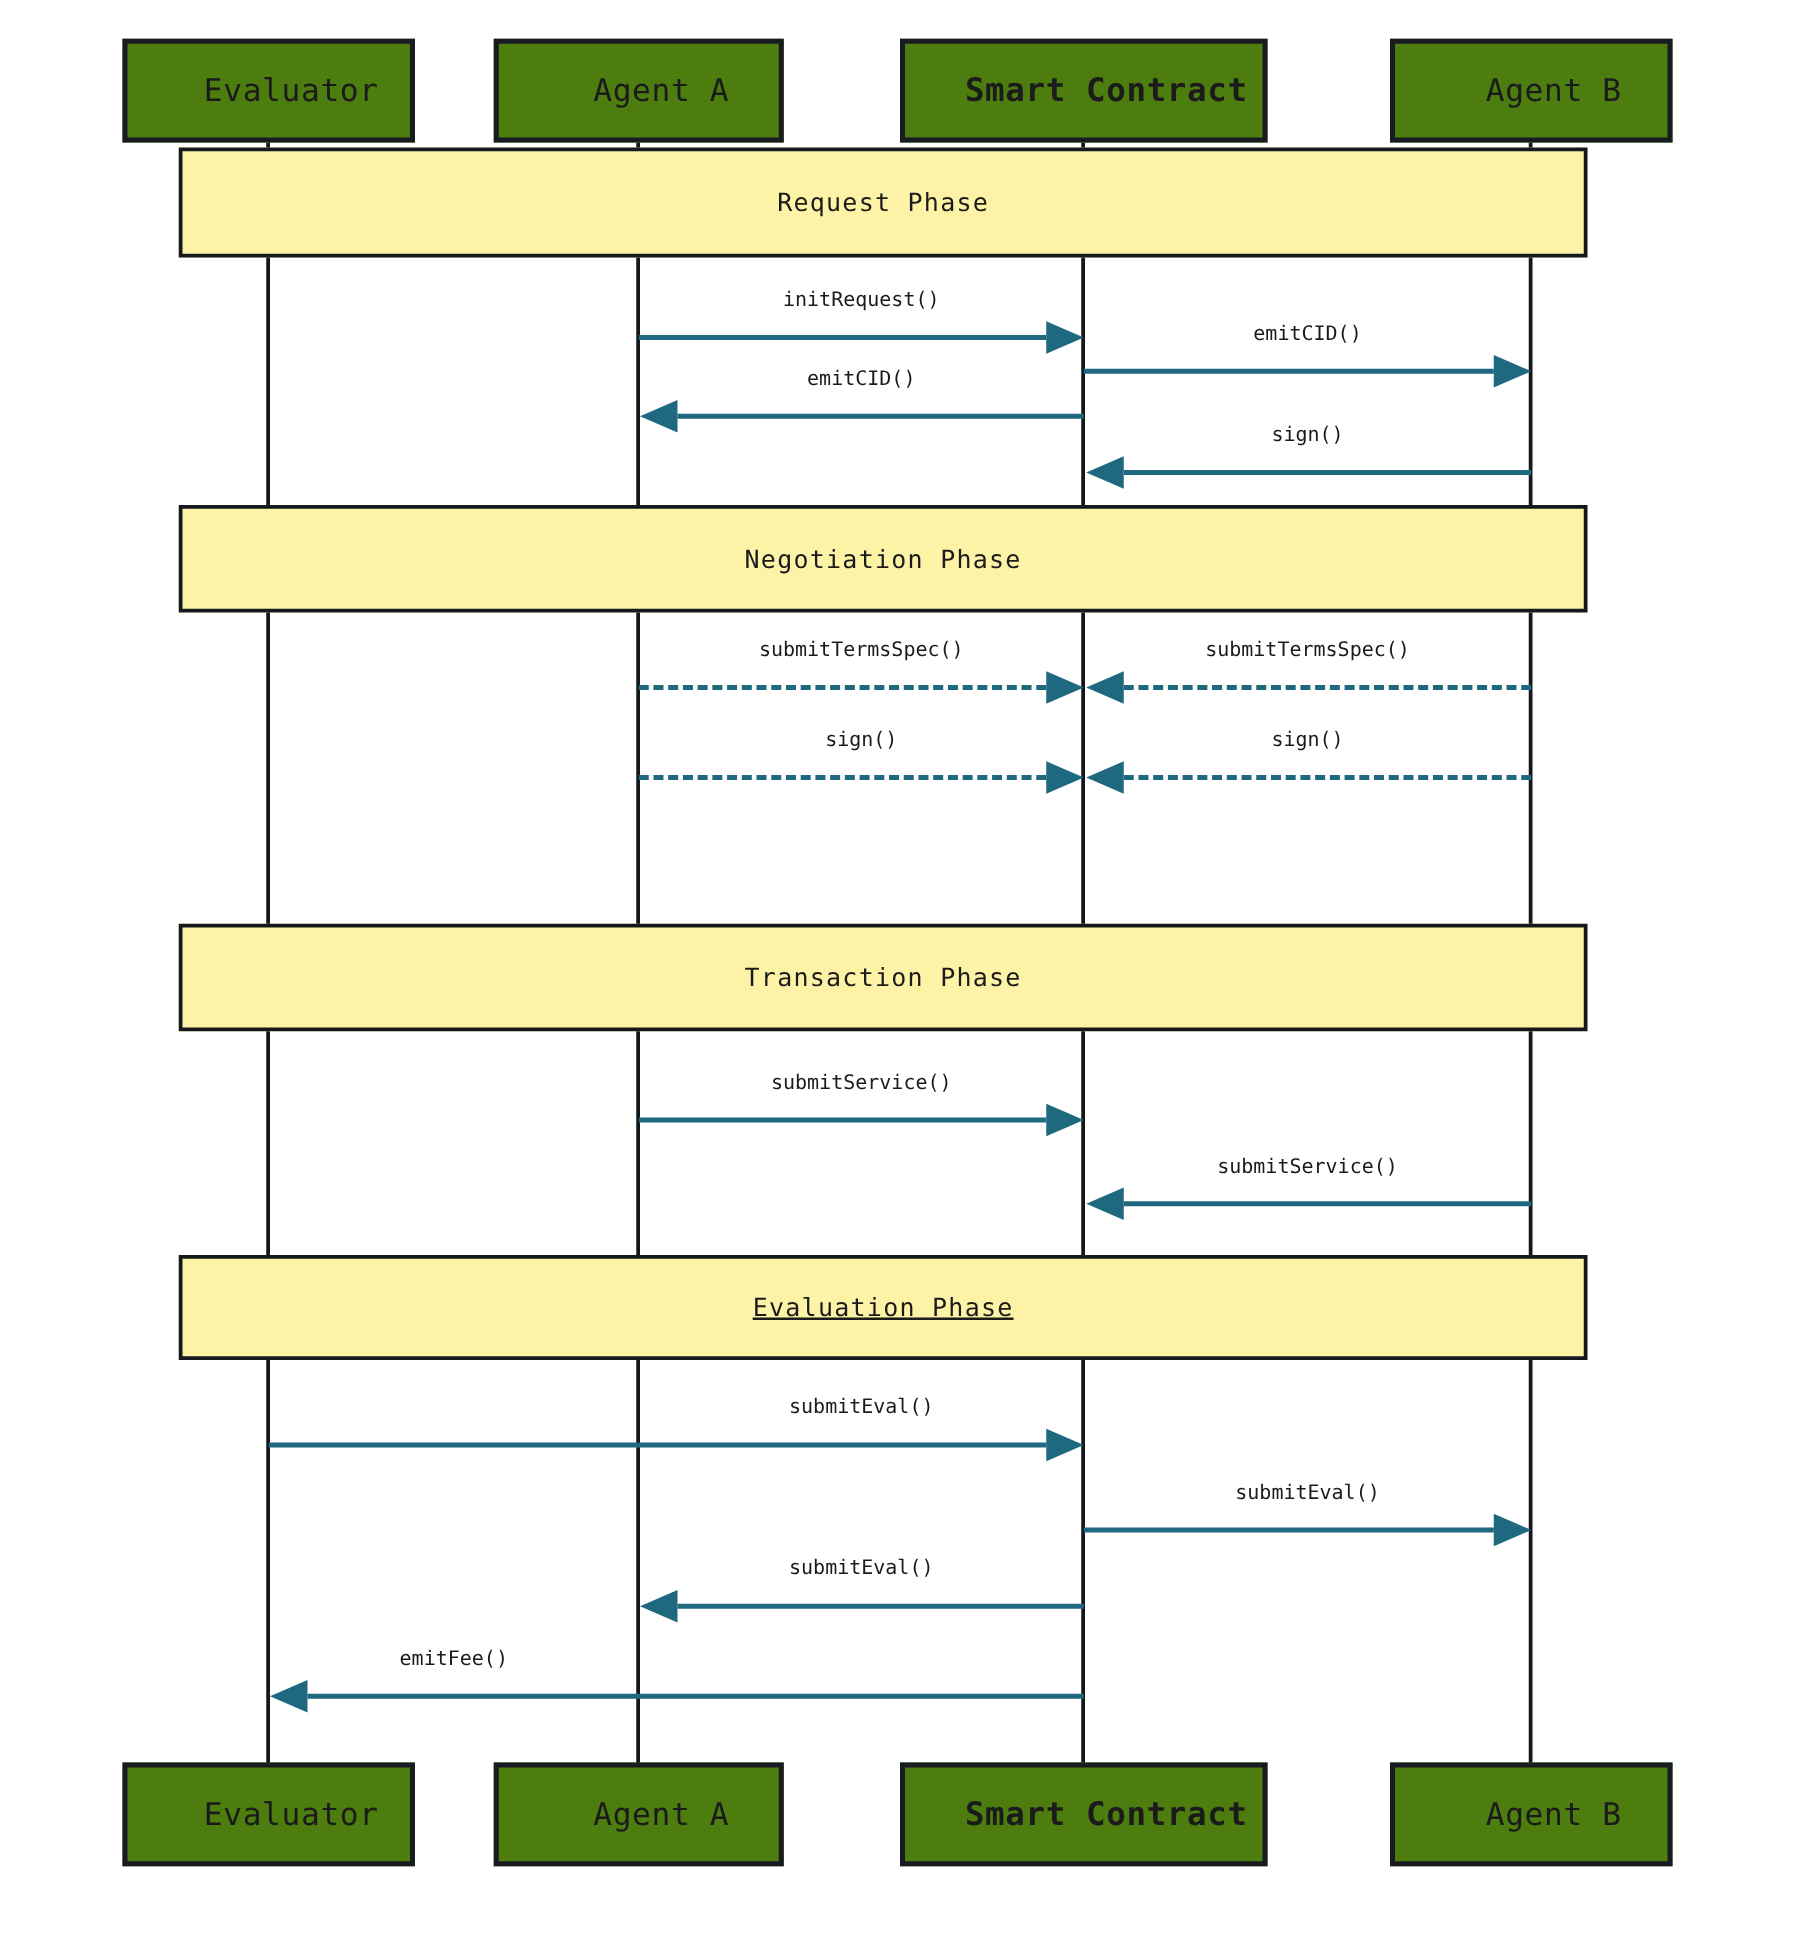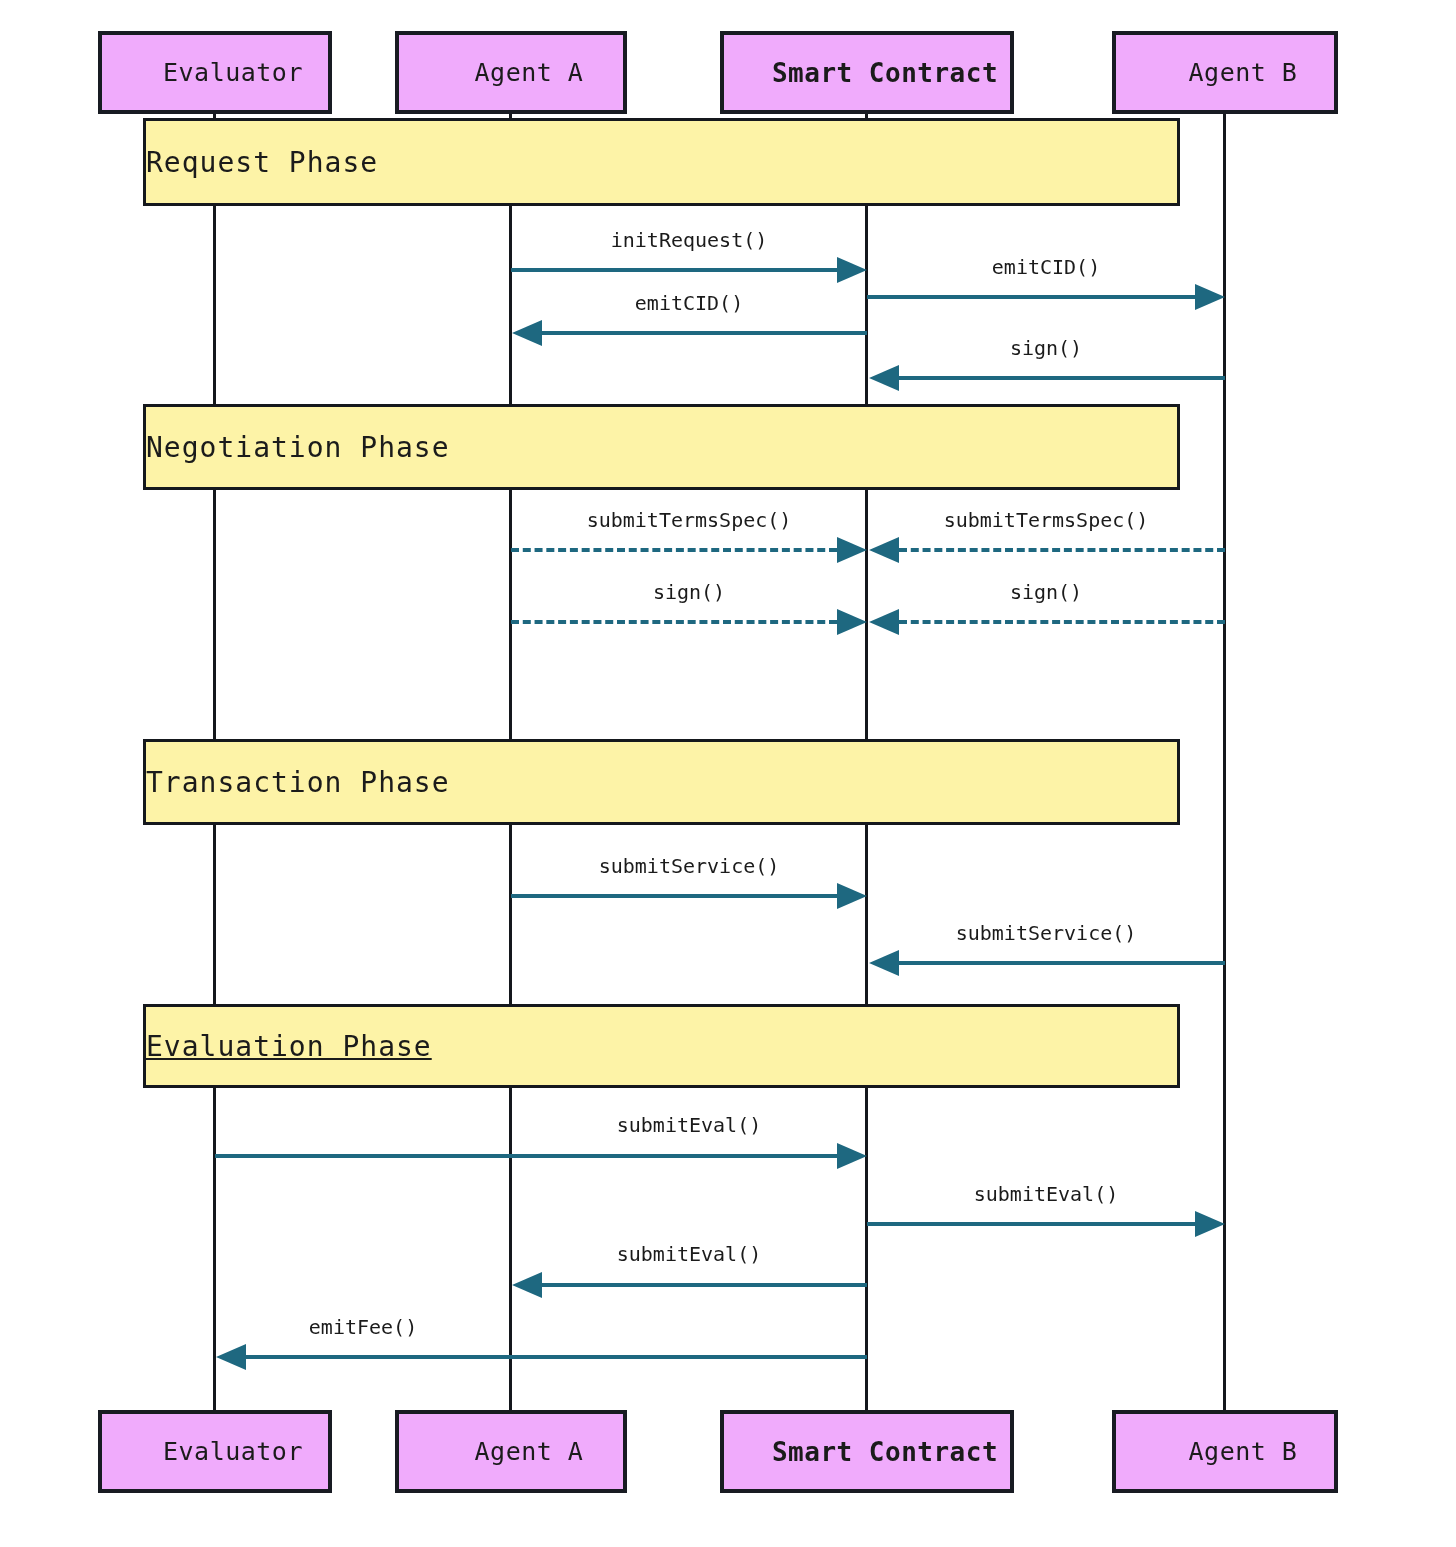--- a/index.html
+++ b/index.html
@@ -4,35 +4,35 @@
 <style>
   html,body{margin:0;padding:0;}
   body{
     width:1456px;height:1547px;background:#ffffff;
     font-family:"DejaVu Sans Mono","Liberation Mono",monospace;
     color:#1b1b1b;
   }
   #canvas{position:relative;width:1456px;height:1547px;overflow:hidden;background:#ffffff;}
   .pbox{
     position:absolute;height:83px;box-sizing:border-box;
-    background:#f0abfc;border:4px solid #181b22;
+    background:#4d7c0f;border:4px solid #181b22;
     display:flex;align-items:center;justify-content:center;
     font-size:25px;letter-spacing:0.5px;white-space:nowrap;padding-left:36px;
   }
   .pbox.bold{font-weight:bold;font-size:26px;}
   .lifeline{position:absolute;width:3px;top:114px;height:1298px;background:#14171c;}
   .phase{
-    position:absolute;left:143px;width:1037px;box-sizing:border-box;
+    position:absolute;left:143px;width:1127px;box-sizing:border-box;
     background:#fdf3a7;border:3px solid #15181d;
-    display:flex;align-items:center;
-    font-size:28px;letter-spacing:1px;white-space:nowrap;
+    display:flex;align-items:center;justify-content:center;
+    font-size:20px;letter-spacing:1px;white-space:nowrap;
   }
   .mlabel{
     position:absolute;transform:translateX(-50%);
-    font-size:20px;line-height:28px;white-space:nowrap;
+    font-size:16px;line-height:28px;white-space:nowrap;
   }
   .mline{position:absolute;height:0;border-top:4px solid #1e6880;}
   .mline.dashed{border-top-style:dashed;}
   .ahead{position:absolute;width:0;height:0;border-top:13px solid transparent;border-bottom:13px solid transparent;}
   .ahead.right{border-left:30px solid #1e6880;}
   .ahead.left{border-right:30px solid #1e6880;}
 </style>
 </head>
 <body>
 

